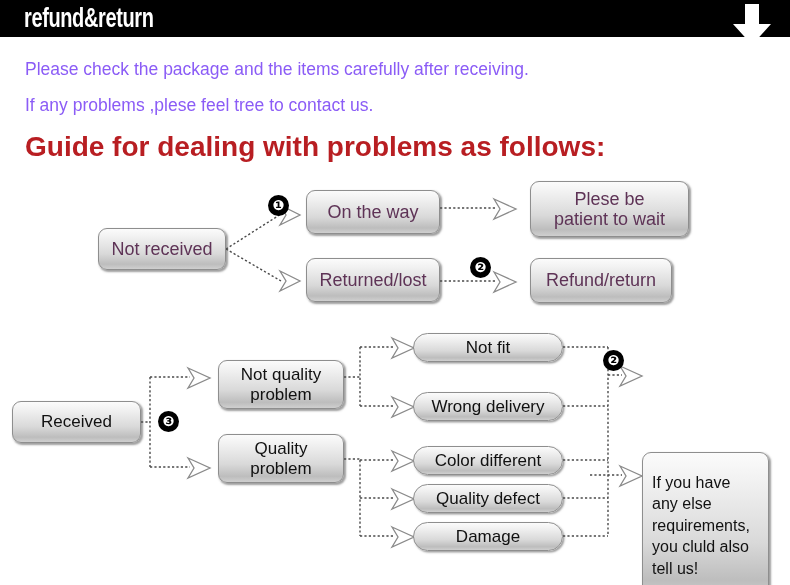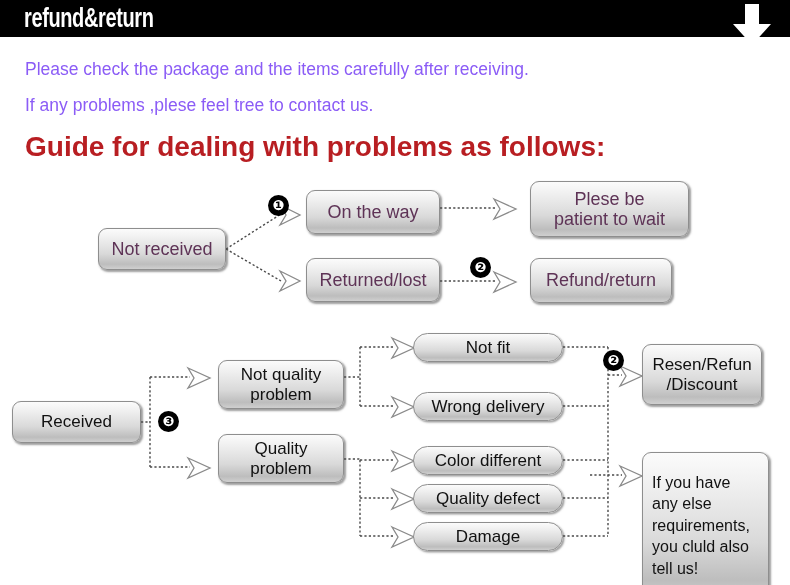--- a/index.html
+++ b/index.html
@@ -159,22 +159,20 @@
   <div class="box pill" style="left:413px;top:392px;width:150px;height:29px;font-size:17px;">Wrong delivery</div>
 
   <div class="box pill" style="left:413px;top:446px;width:150px;height:29px;font-size:17px;">Color different</div>
 
   <div class="box pill" style="left:413px;top:484px;width:150px;height:29px;font-size:17px;">Quality defect</div>
 
   <div class="box pill" style="left:413px;top:522px;width:150px;height:29px;font-size:17px;">Damage</div>
 
   <div class="badge" style="left:603px;top:350px;">❷</div>
 
-  <div class="box" style="left:642px;top:344px;width:120px;height:61px;font-size:17px;">Resen/Refun
-/Discount</div>
 
   <div class="box leftal" style="left:642px;top:424px;width:127px;height:147px;font-size:16px;">If you have
 any else
 requirements,
 you cluld also
 tell us!</div>
 
 </div>
 
 </body></html>

